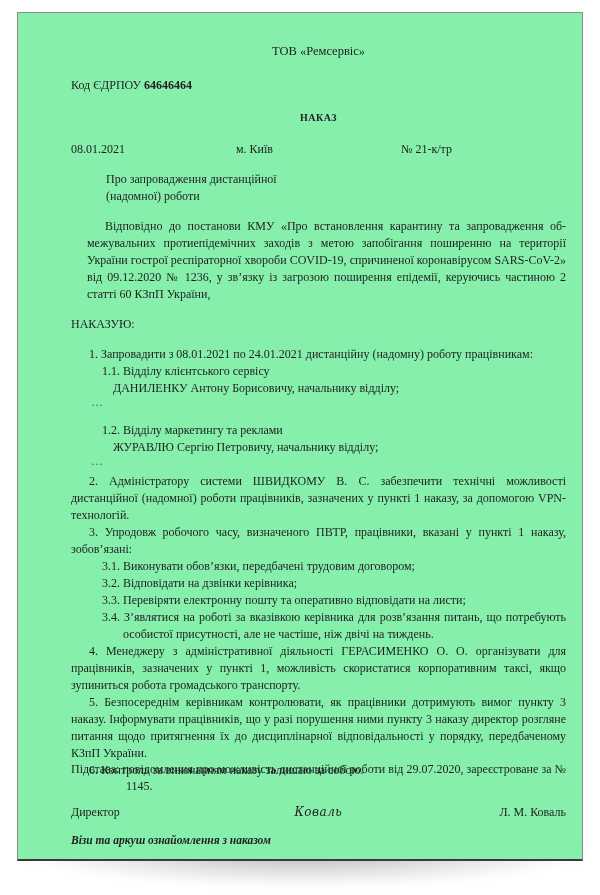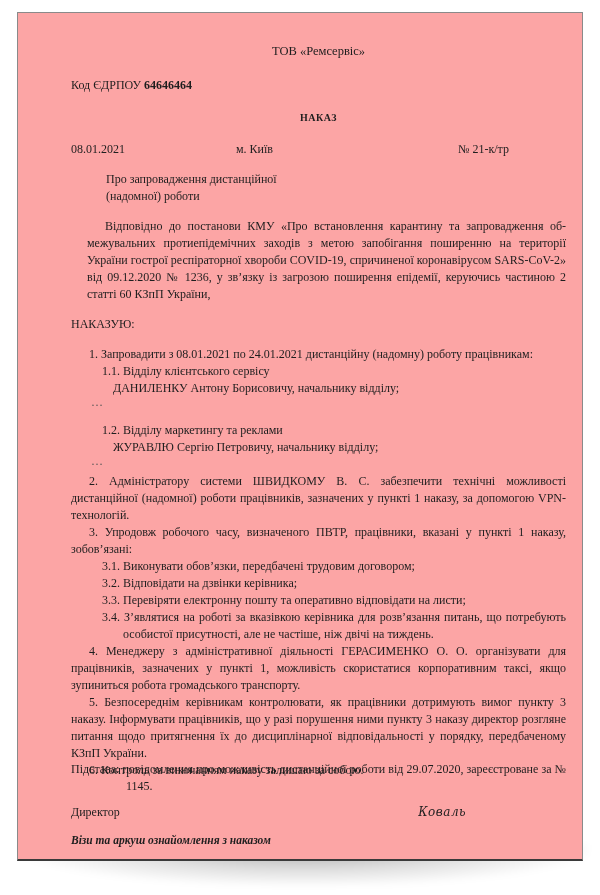--- a/index.html
+++ b/index.html
@@ -23,21 +23,21 @@
     height: 40px;
     background: radial-gradient(ellipse at 50% 0%, rgba(0,0,0,0.35) 0%, rgba(0,0,0,0.12) 45%, rgba(0,0,0,0) 75%);
     filter: blur(3px);
   }
   .page {
     position: absolute;
     left: 17px;
     top: 12px;
     width: 566px;
     height: 849px;
-    background: #fca5a5;
+    background: #86efac;
     border: 1px solid #8a8a8a;
     border-bottom: 2px solid #3a3a3a;
     box-sizing: border-box;
   }
   .page-inner {
     position: absolute;
     left: 53px;
     right: 16px;
     top: 0;
     bottom: 0;
@@ -67,21 +67,21 @@
   }
   .meta-row {
     top: 128px;
     left: 0; right: 0;
     display: flex;
     justify-content: space-between;
     font-size: 12px;
   }
   .meta-row span { flex: 1; }
   .meta-row .c { text-align: left; }
-  .meta-row .r { text-align: center; }
+  .meta-row .r { text-align: left; }
   .subject {
     top: 158px;
     left: 0;
     width: 250px;
     font-size: 12px;
     line-height: 17px;
     margin-left: 35px;
   }
   .preamble {
     top: 205px;
@@ -194,18 +194,19 @@
       <div class="ind-item">4. Менеджеру з адміністративної діяльності ГЕРАСИМЕНКО О. О. організувати для працівників, зазначених у пункті 1, можливість скористатися корпоративним таксі, якщо зупиниться робота громадського транспорту.</div>
       <div class="ind-item">5. Безпосереднім керівникам контролювати, як працівники дотримують вимог пункту 3 наказу. Інформувати працівників, що у разі порушення ними пункту 3 наказу директор розгляне питання щодо притягнення їх до дисциплінарної відповідальності у порядку, передбаченому КЗпП України.</div>
       <div class="ind-item">6. Контроль за виконанням наказу залишаю за собою.</div>
     </div>
 
     <div class="abs basis">Підстава: повідомлення про можливість дистанційної роботи від 29.07.2020, зареєстро­ване  за № 1145.</div>
 
     <div class="abs sign-row">
       <span>Директор</span>
       <span class="c">Коваль</span>
+      <span class="r">Л. М. Коваль</span>
     </div>
 
     <div class="abs visas">Візи та аркуш ознайомлення з наказом</div>
 
   </div>
 </div>
 
 </body></html>

